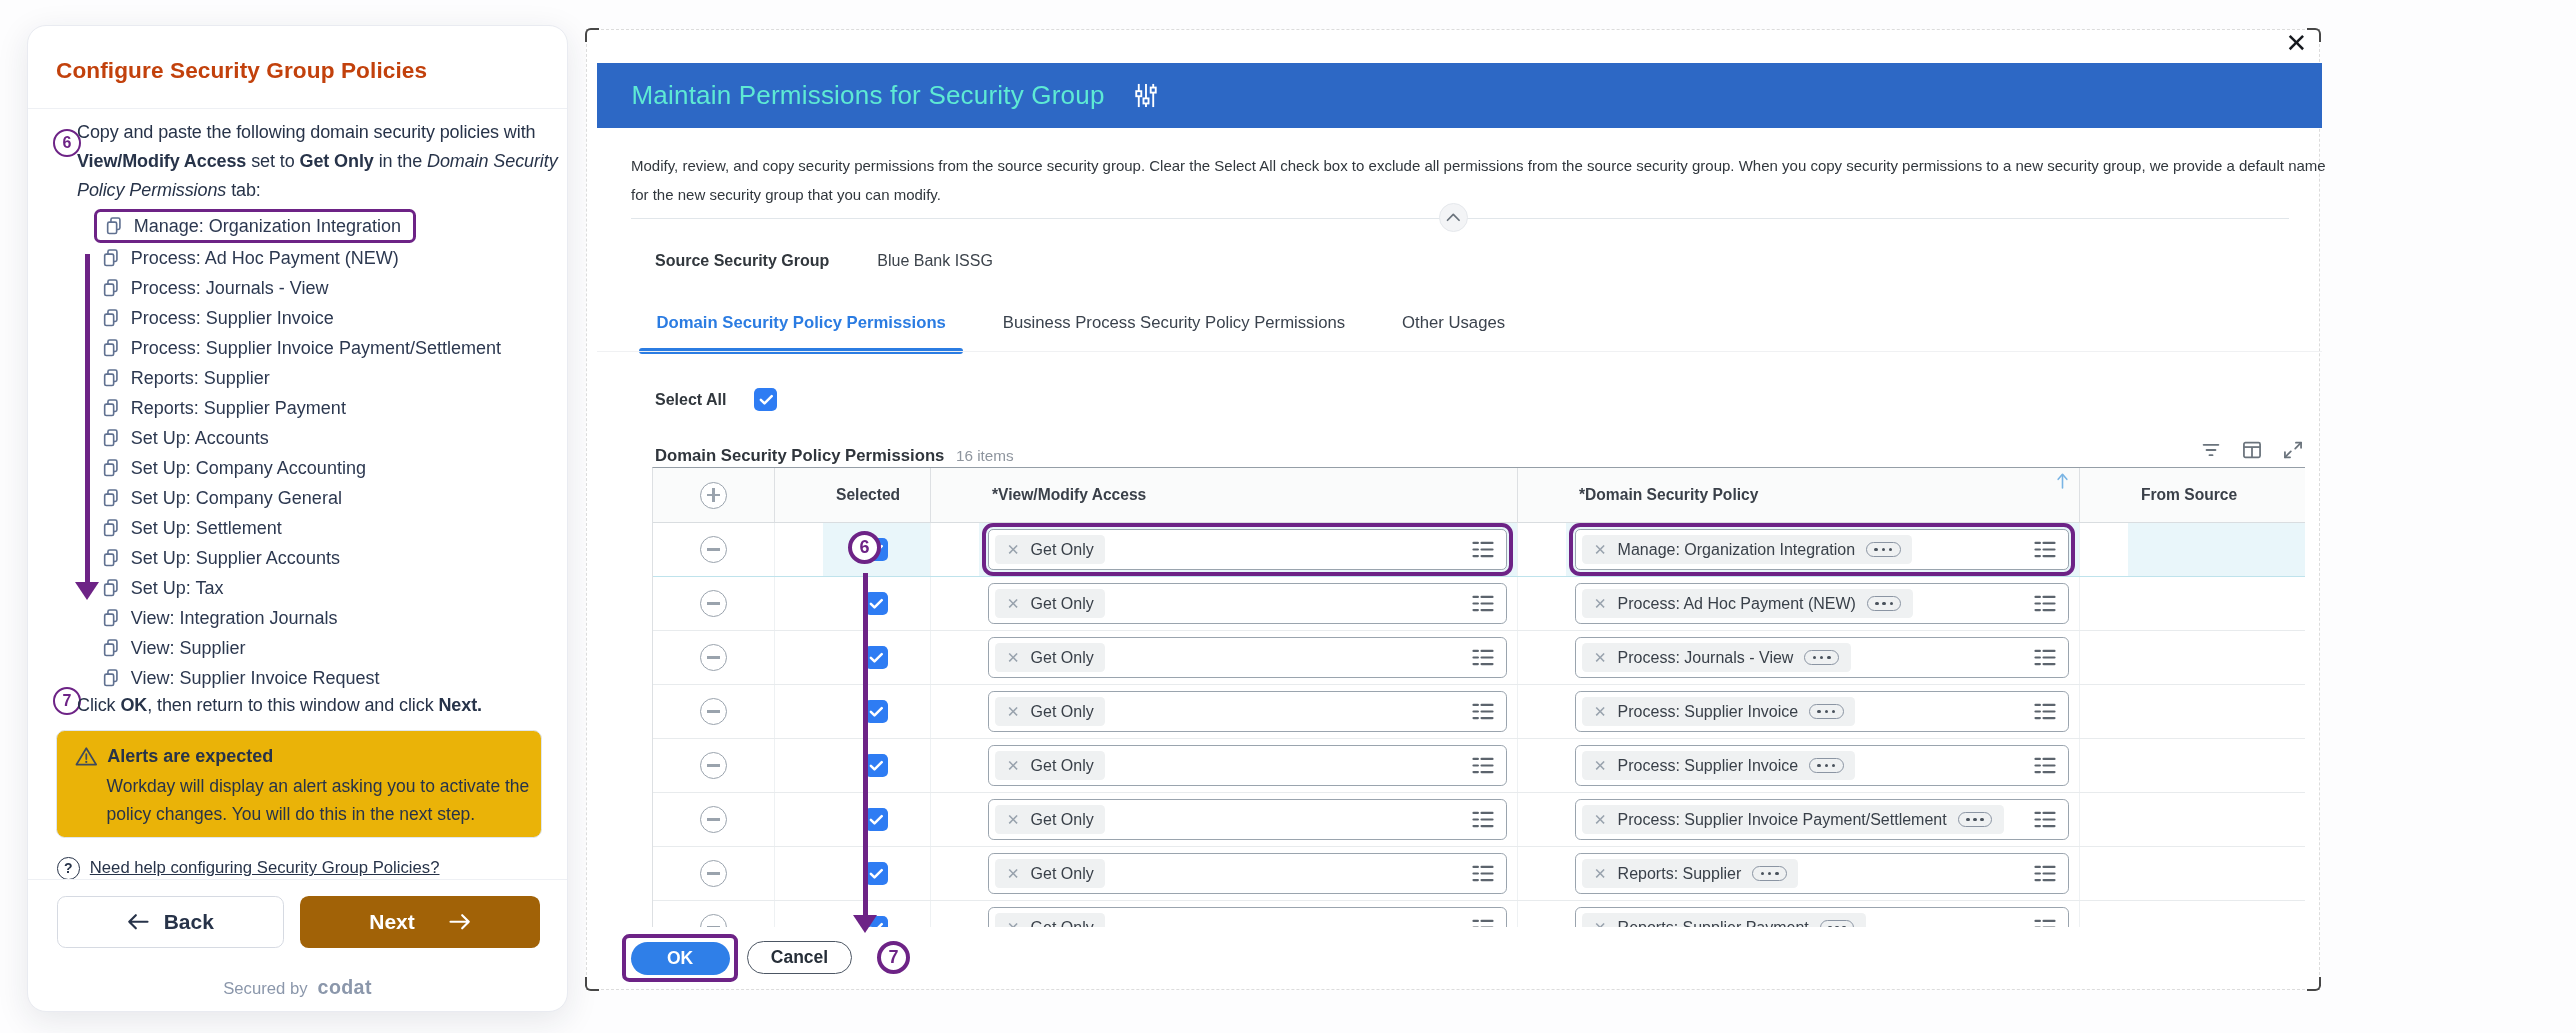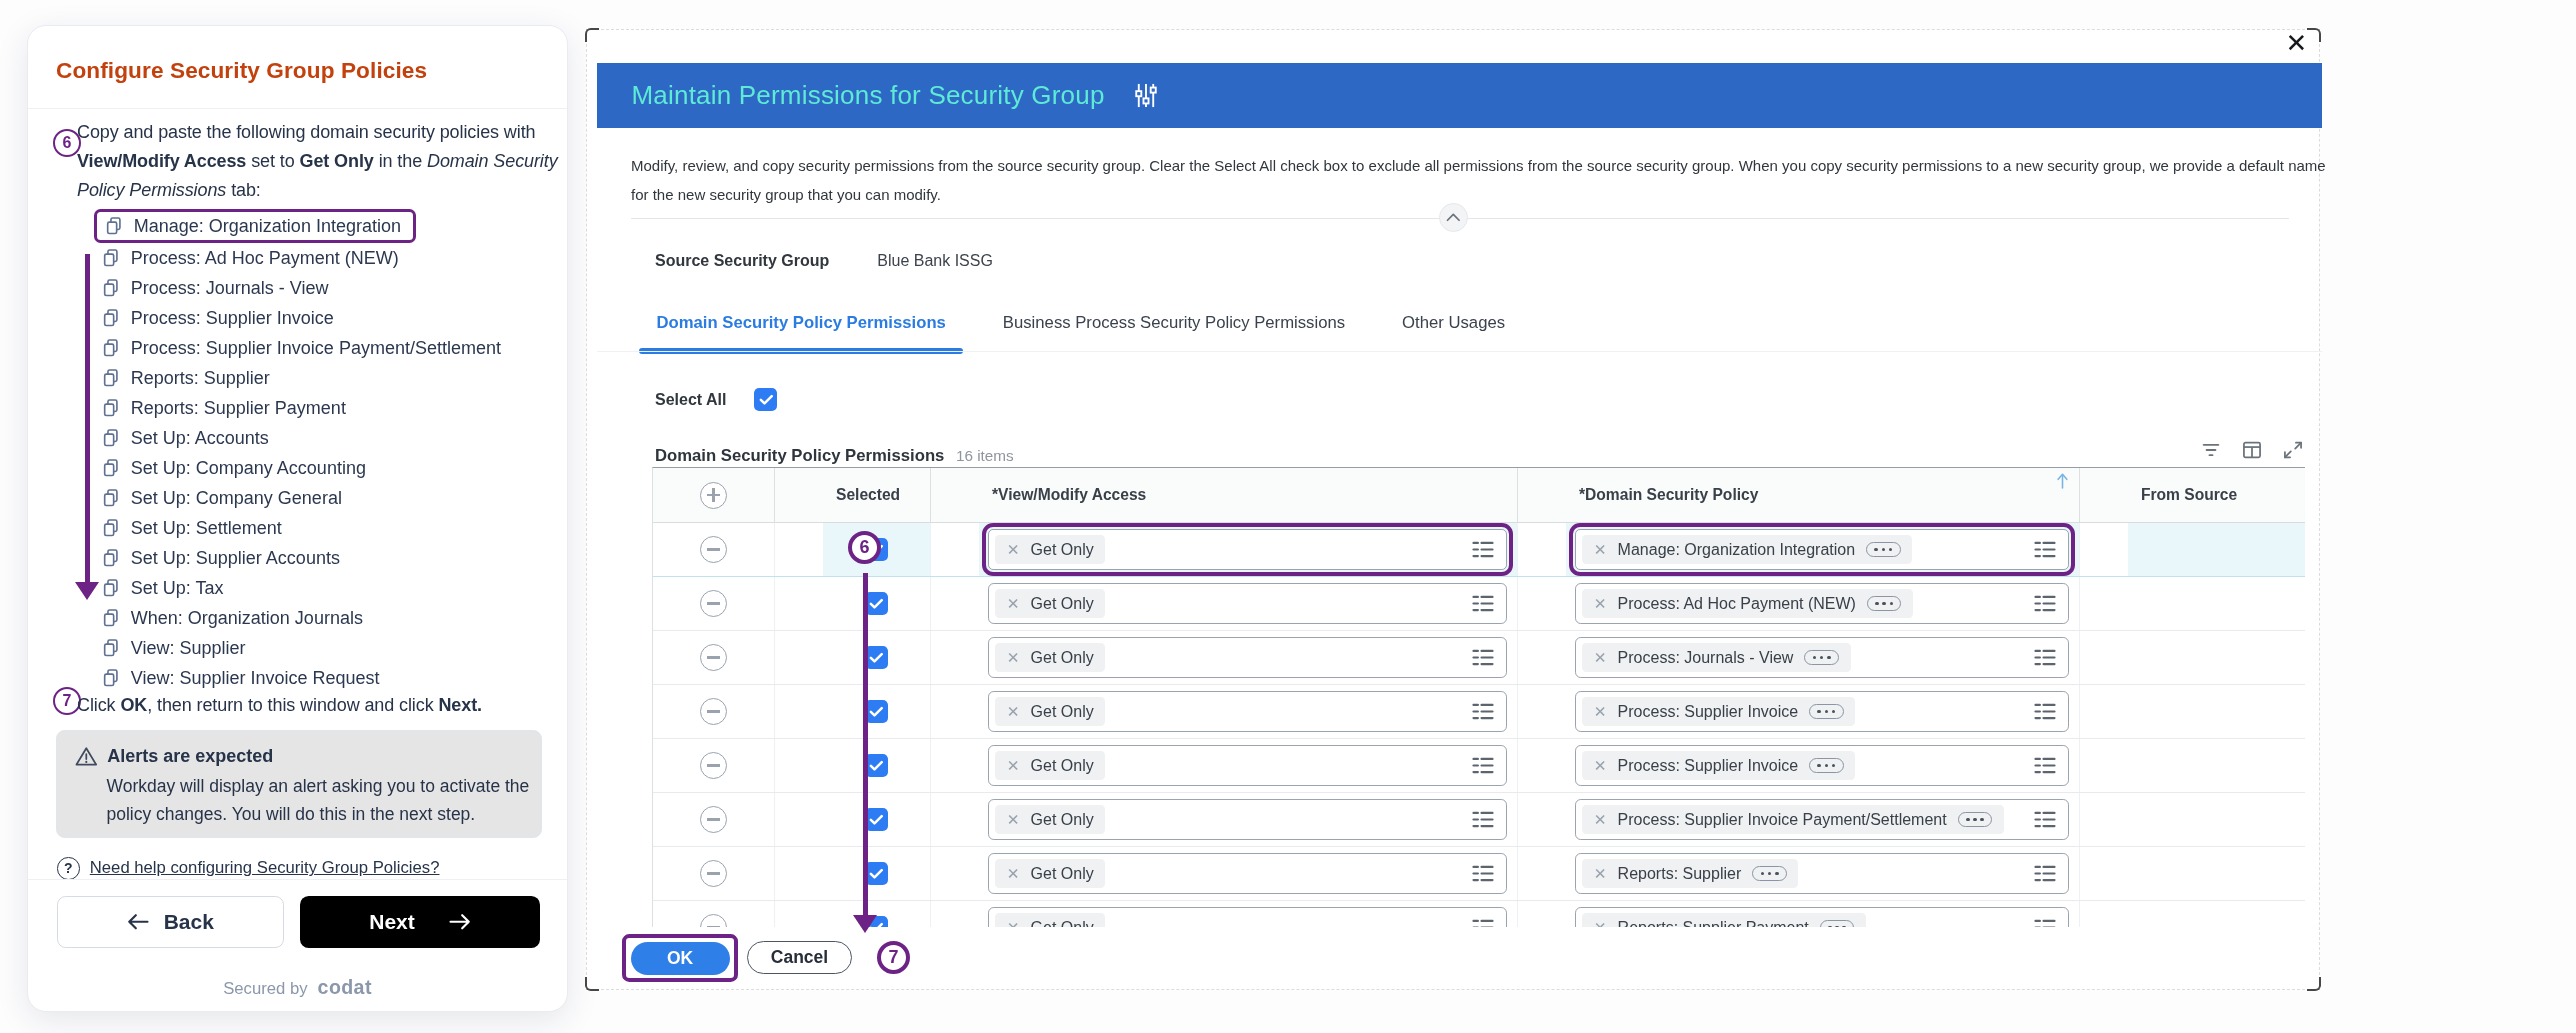--- a/index.html
+++ b/index.html
@@ -35,40 +35,40 @@
   #policy-list { position:absolute; left:73px; top:183px; list-style:none; }
   .policy { height:30px; display:flex; align-items:center; gap:10.2px; font-size:18px; color:#2c3850; white-space:nowrap; }
   .policy.boxed { border:3.6px solid #6d2386; border-radius:6.5px; height:34px; padding:0 11.6px 0 7.3px; margin-left:-7.3px; width:fit-content; }
 
   .garrow-line { position:absolute; left:57px; top:228px; width:5.1px; height:329px; background:#6d2386; }
   .garrow-head { position:absolute; left:47px; top:556px; width:0; height:0;
     border-left:12.4px solid transparent; border-right:12.4px solid transparent; border-top:18px solid #6d2386; }
 
   .alert-box {
     position:absolute; left:28px; top:704px; width:486px; height:108px;
-    background:#e5e5e5; border:1.1px solid #dfe6ee; border-radius:8.7px; padding:14.6px 13px 13px 17.5px;
+    background:#eab308; border:1.1px solid #dfe6ee; border-radius:8.7px; padding:14.6px 13px 13px 17.5px;
   }
   .alert-head { display:flex; align-items:center; gap:10.2px; font-size:18px; font-weight:700; color:#273349; }
   .alert-body { margin-left:32px; margin-top:5.8px; width:431px; font-size:17.5px; line-height:28px; color:#273349; }
 
   .help-row { position:absolute; left:29px; top:831px; display:flex; align-items:center; gap:10.2px; }
   .q-icon { width:22.6px; height:22.6px; border:1.8px solid #273349; border-radius:50%; display:flex; align-items:center; justify-content:center; font-size:14px; font-weight:700; color:#273349; }
   .help-link { font-size:16.7px; color:#273349; text-decoration:underline; cursor:pointer; }
 
   .card-divider { position:absolute; left:0; right:0; top:853px; border-top:1.5px solid #eef0f4; }
 
   .btn-back {
     position:absolute; left:29px; top:870px; width:227px; height:52px;
     background:#fff; border:1.1px solid #d6dae2; border-radius:8.7px;
     display:flex; align-items:center; justify-content:center; gap:14.6px;
     font-family:inherit; font-size:21px; font-weight:600; color:#273349; cursor:pointer;
   }
   .btn-next {
     position:absolute; left:272px; top:870px; width:240px; height:52px;
-    background:#000000; border:none; border-radius:8.7px;
+    background:#a16207; border:none; border-radius:8.7px;
     display:flex; align-items:center; justify-content:center; gap:34px;
     font-family:inherit; font-size:21px; font-weight:600; color:#fff; cursor:pointer;
   }
   .secured { position:absolute; left:0; width:100%; top:950px; text-align:center; font-size:16.7px; color:#8b97ab; }
   .secured .brand { font-weight:700; font-size:19.6px; letter-spacing:0.4px; margin-left:10px; color:#8b97ab; }
 
   
   .modal { position:absolute; left:586px; top:29px; width:1734px; height:961px; border:1.5px dashed #dcdcdc; background:#fff; }
   .corner { position:absolute; width:14.6px; height:14.6px; }
   .corner.tl { left:-2.2px; top:-2.2px; border-top:2.9px solid #474747; border-left:2.9px solid #474747; border-radius:5.8px 0 0 0; }
@@ -264,21 +264,21 @@
           <rect x="8.5" y="2.5" width="11" height="14" rx="2" fill="none" stroke="#5f7090" stroke-width="2"></rect>
           <rect x="4.5" y="7.5" width="11" height="14" rx="2" fill="#ffffff" stroke="#5f7090" stroke-width="2"></rect>
         </svg>
         <span class="plabel">Set Up: Tax</span>
       </li>
       <li class="policy">
         <svg class="copy-icon" width="19.6" height="19.6" viewBox="0 0 24 24">
           <rect x="8.5" y="2.5" width="11" height="14" rx="2" fill="none" stroke="#5f7090" stroke-width="2"></rect>
           <rect x="4.5" y="7.5" width="11" height="14" rx="2" fill="#ffffff" stroke="#5f7090" stroke-width="2"></rect>
         </svg>
-        <span class="plabel">When: Organization Journals</span>
+        <span class="plabel">View: Integration Journals</span>
       </li>
       <li class="policy">
         <svg class="copy-icon" width="19.6" height="19.6" viewBox="0 0 24 24">
           <rect x="8.5" y="2.5" width="11" height="14" rx="2" fill="none" stroke="#5f7090" stroke-width="2"></rect>
           <rect x="4.5" y="7.5" width="11" height="14" rx="2" fill="#ffffff" stroke="#5f7090" stroke-width="2"></rect>
         </svg>
         <span class="plabel">View: Supplier</span>
       </li>
       <li class="policy">
         <svg class="copy-icon" width="19.6" height="19.6" viewBox="0 0 24 24">

